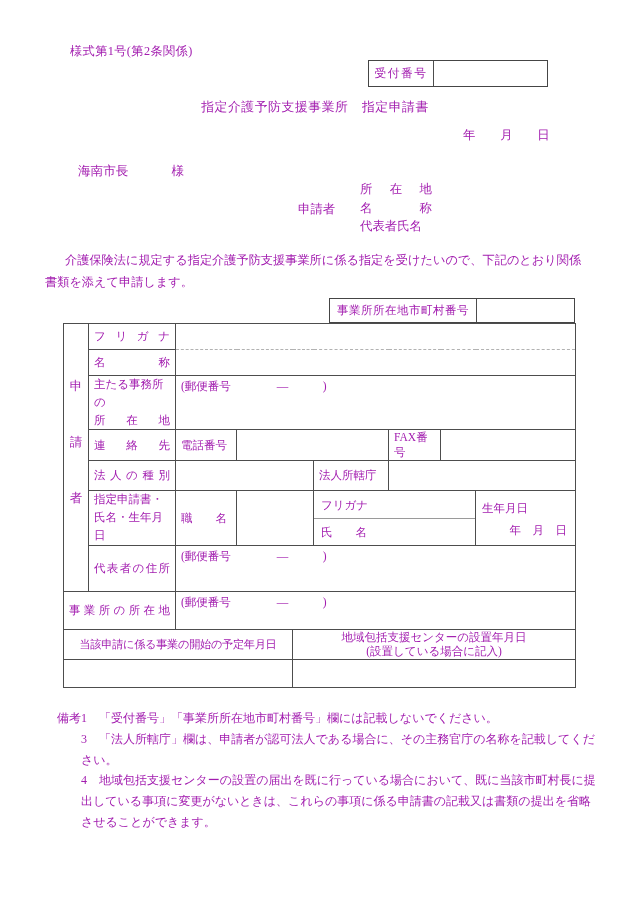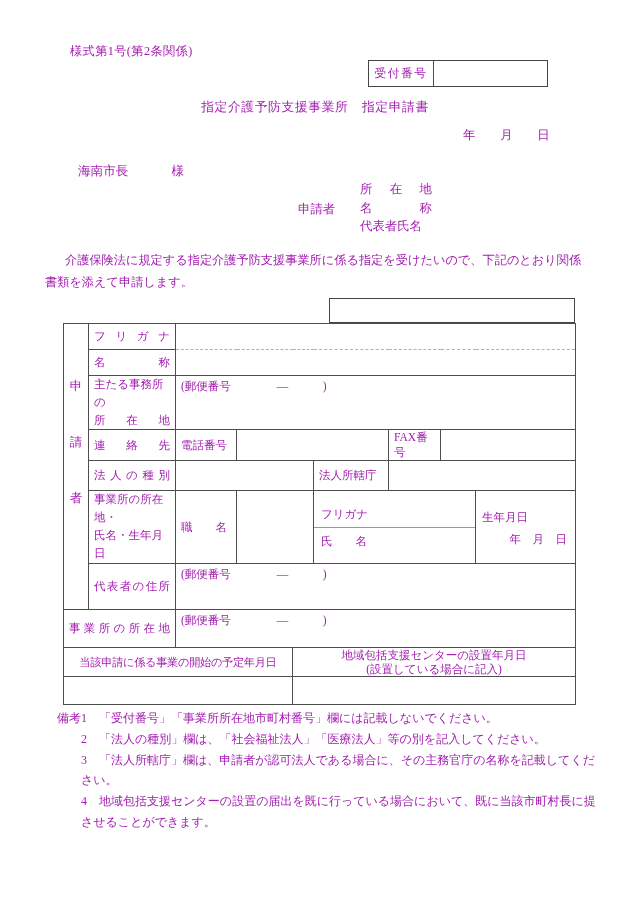--- a/index.html
+++ b/index.html
@@ -94,20 +94,21 @@
   <div class="abs applicant-label">申請者</div>
   <div class="abs applicant-fields">
     <div class="fline jspread">所在地</div>
     <div class="fline jspread">名称</div>
     <div class="fline">代表者氏名</div>
   </div>
 
   <div class="abs body-paragraph">介護保険法に規定する指定介護予防支援事業所に係る指定を受けたいので、下記のとおり関係書類を添えて申請します。</div>
 
   <div class="abs muni-box">
+    <div class="lblcell">事業所所在地市町村番号</div>
     <div class="valcell"></div>
   </div>
 
   <table class="form-table">
     <colgroup>
       <col style="width:25px">
         <col style="width:87px">
         <col style="width:61px">
       <col style="width:56px">
         <col style="width:21px">
@@ -143,21 +144,21 @@
       <td colspan="2"></td>
     </tr>
     <tr class="r5">
       <td class="jspread">法人の種別</td>
       <td colspan="3"></td>
       <td>法人所轄庁</td>
       <td colspan="3"></td>
     </tr>
     <tr class="r6">
       <td>
-        <div class="lbl2">事業所の所在地・</div>
+        <div class="lbl2">指定申請書・</div>
         <div class="lbl2">氏名・生年月日</div>
       </td>
       <td>職　　名</td>
       <td colspan="2"></td>
       <td colspan="3" class="cmp">
         <div class="cmp-top">フリガナ</div>
         <div class="cmp-bot">氏　　名</div>
       </td>
       <td class="birth">
         <div class="b-top">生年月日</div>
@@ -181,20 +182,20 @@
     </tr>
     <tr class="r10">
       <td colspan="4"></td>
       <td colspan="5"></td>
     </tr>
   </tbody>
     </table>
 
   <div class="abs remarks">
     <div class="remark-line">備考1　「受付番号」「事業所所在地市町村番号」欄には記載しないでください。</div>
-    <div class="remark-line">　　2　「法人の種別」欄は、「社会福祉法人」「医療法人」等の別を記入してください。</div>
     <div class="remark-line">　　3　「法人所轄庁」欄は、申請者が認可法人である場合に、その主務官庁の名称を記載してくだ</div>
     <div class="remark-line">　　さい。</div>
     <div class="remark-line">　　4　地域包括支援センターの設置の届出を既に行っている場合において、既に当該市町村長に提</div>
+    <div class="remark-line">　　出している事項に変更がないときは、これらの事項に係る申請書の記載又は書類の提出を省略</div>
     <div class="remark-line">　　させることができます。</div>
   </div>
 
 </div>
 
 </body></html>

